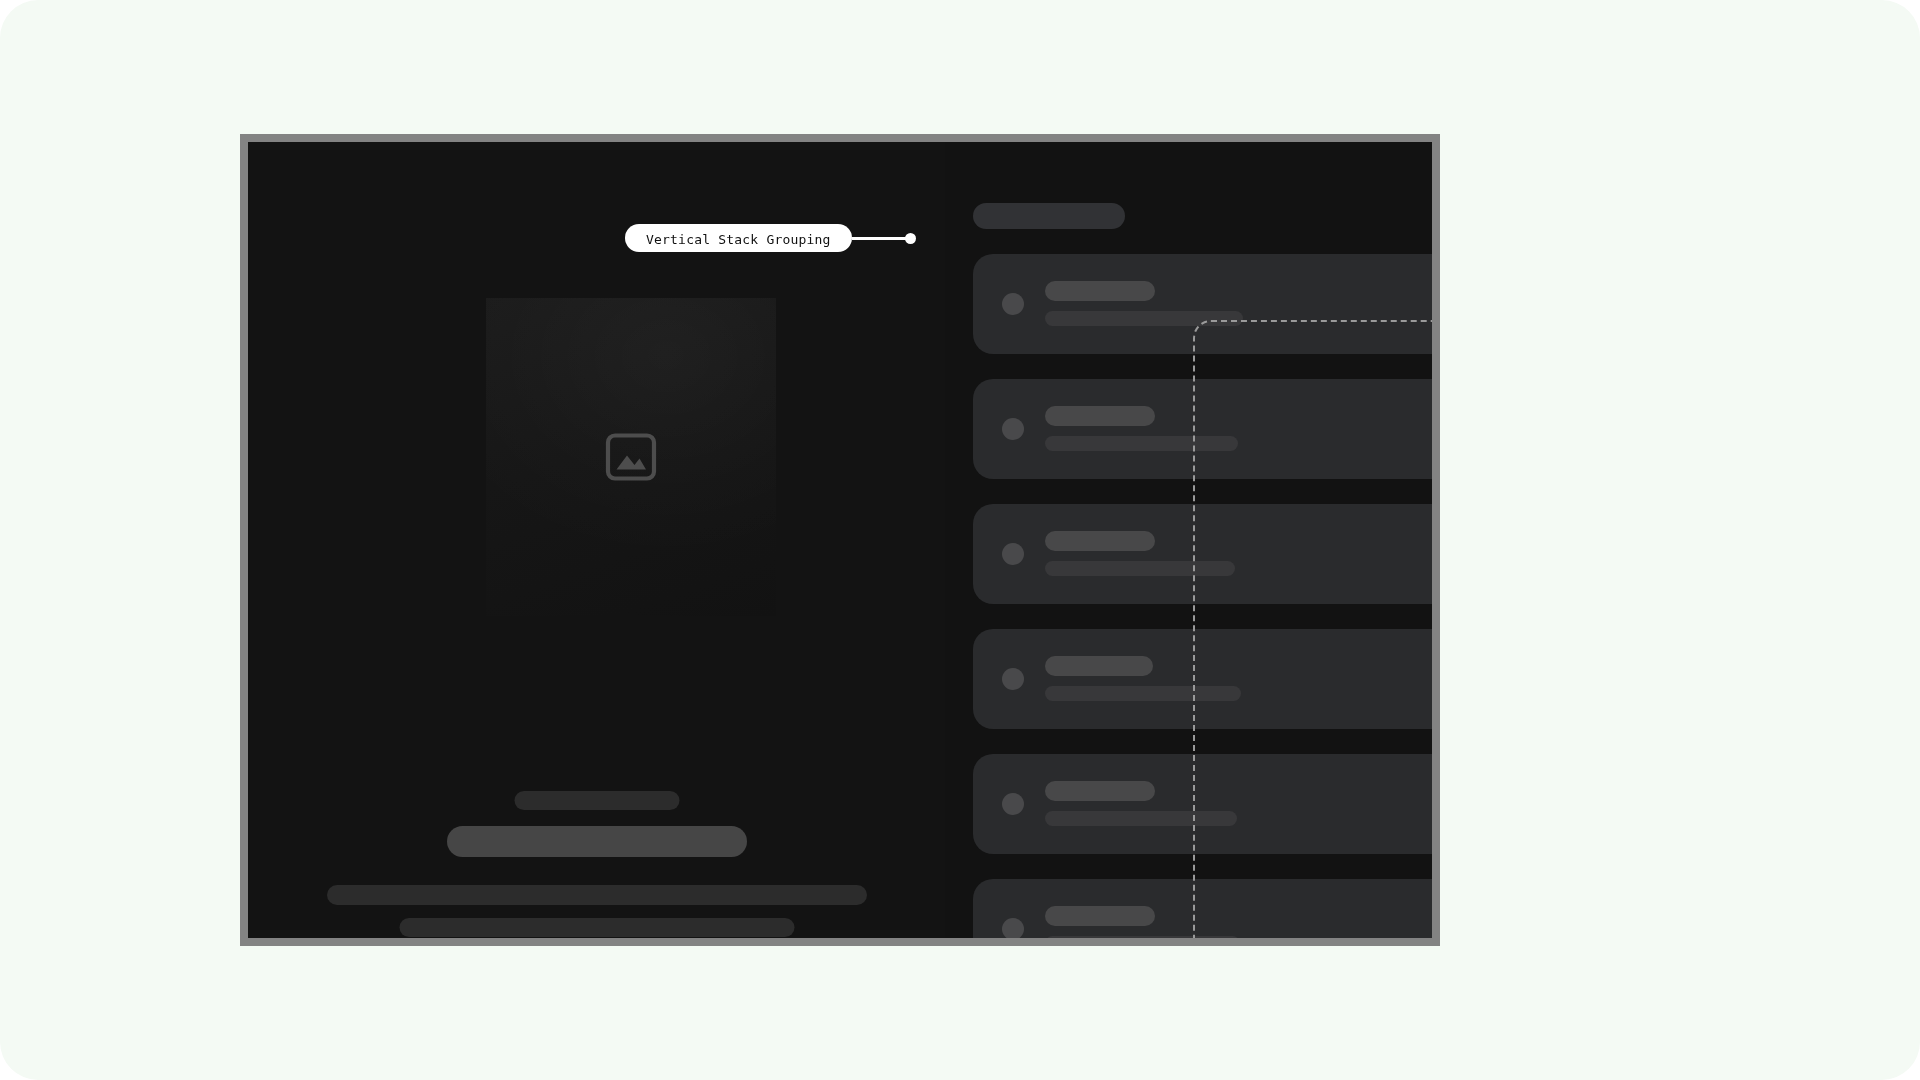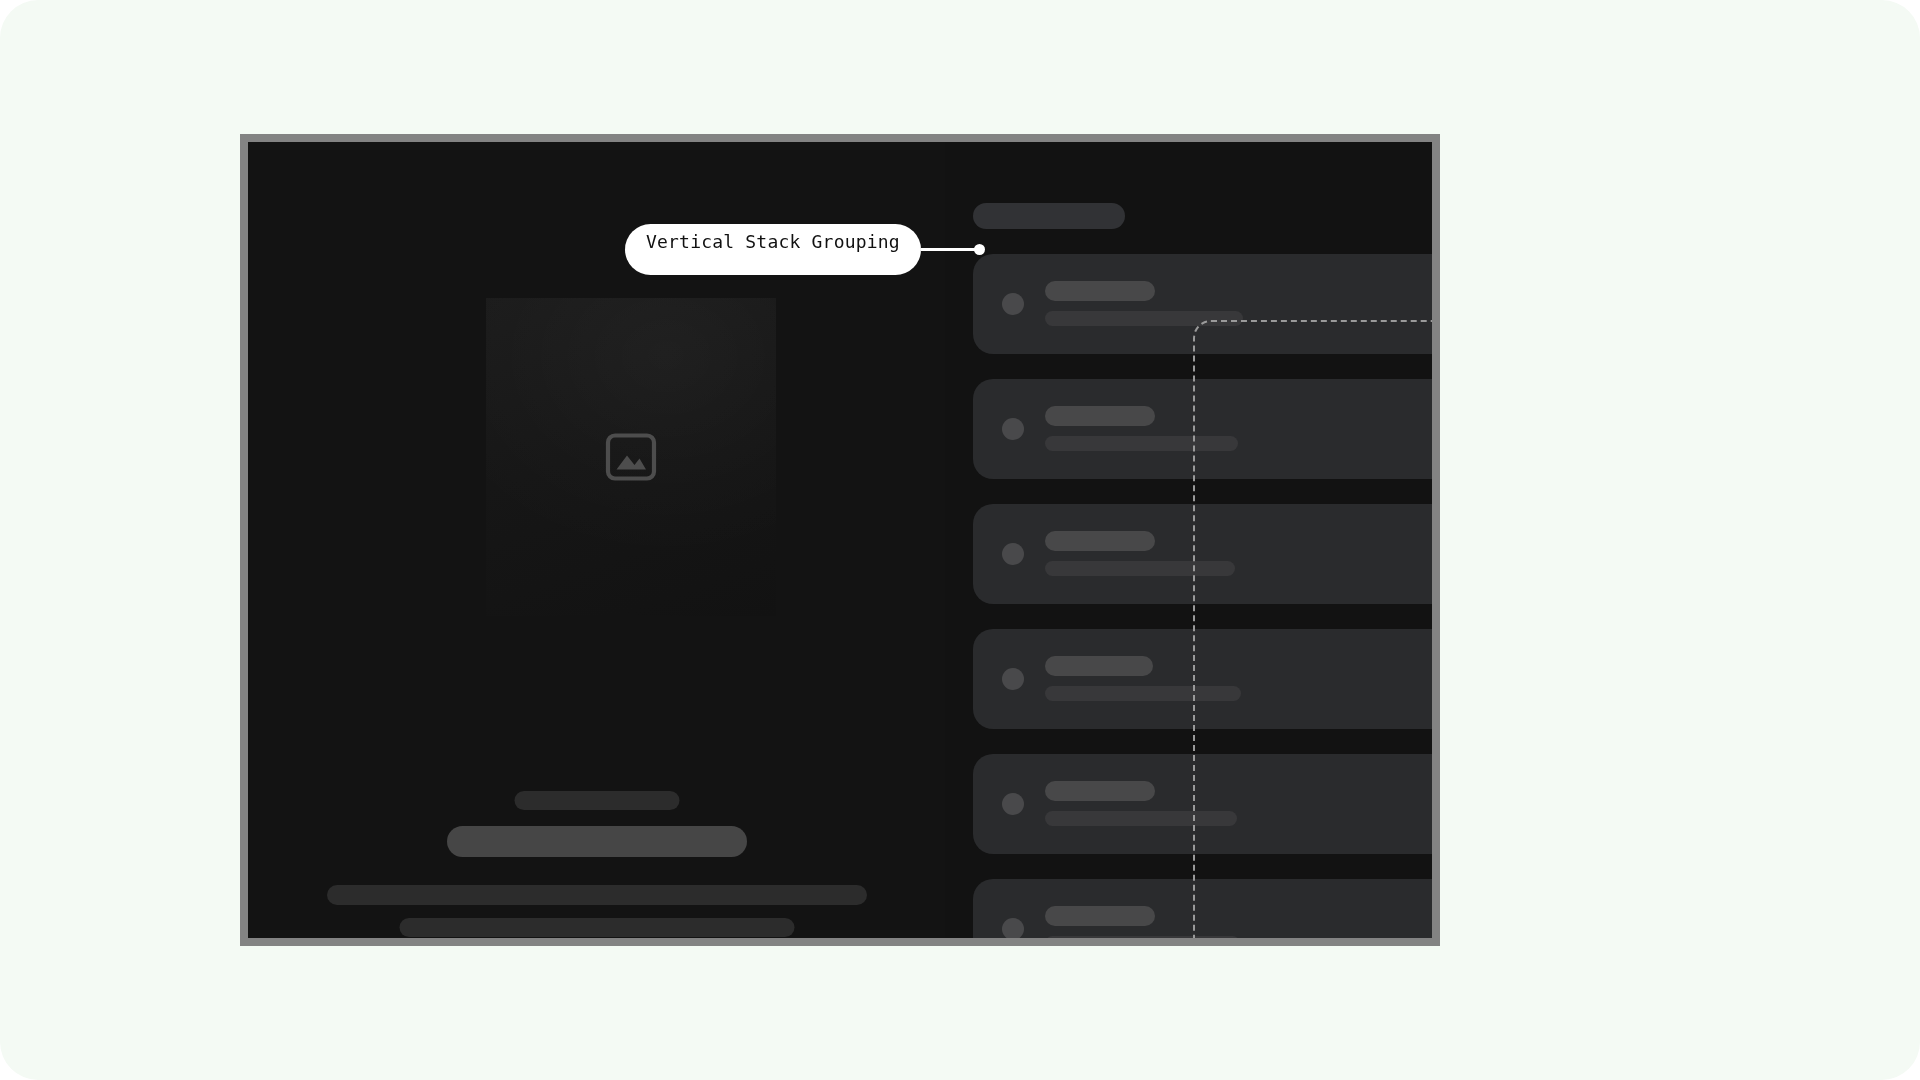--- a/index.html
+++ b/index.html
@@ -168,23 +168,23 @@
     left: 625px;
     top: 224px;
     z-index: 60;
     display: flex;
     align-items: center;
   }
   #callout-pill {
     background: #ffffff;
     color: #111111;
     border-radius: 999px;
-    padding: 9px 21px 24px;
+    padding: 9px 21px 6px;
     font-family: "DejaVu Sans Mono", monospace;
-    font-size: 18px;
+    font-size: 13px;
     line-height: 1;
     letter-spacing: 0.2px;
     white-space: nowrap;
   }
   #callout-line {
     width: 57px;
     height: 3px;
     background: #ffffff;
   }
   #callout-dot {

